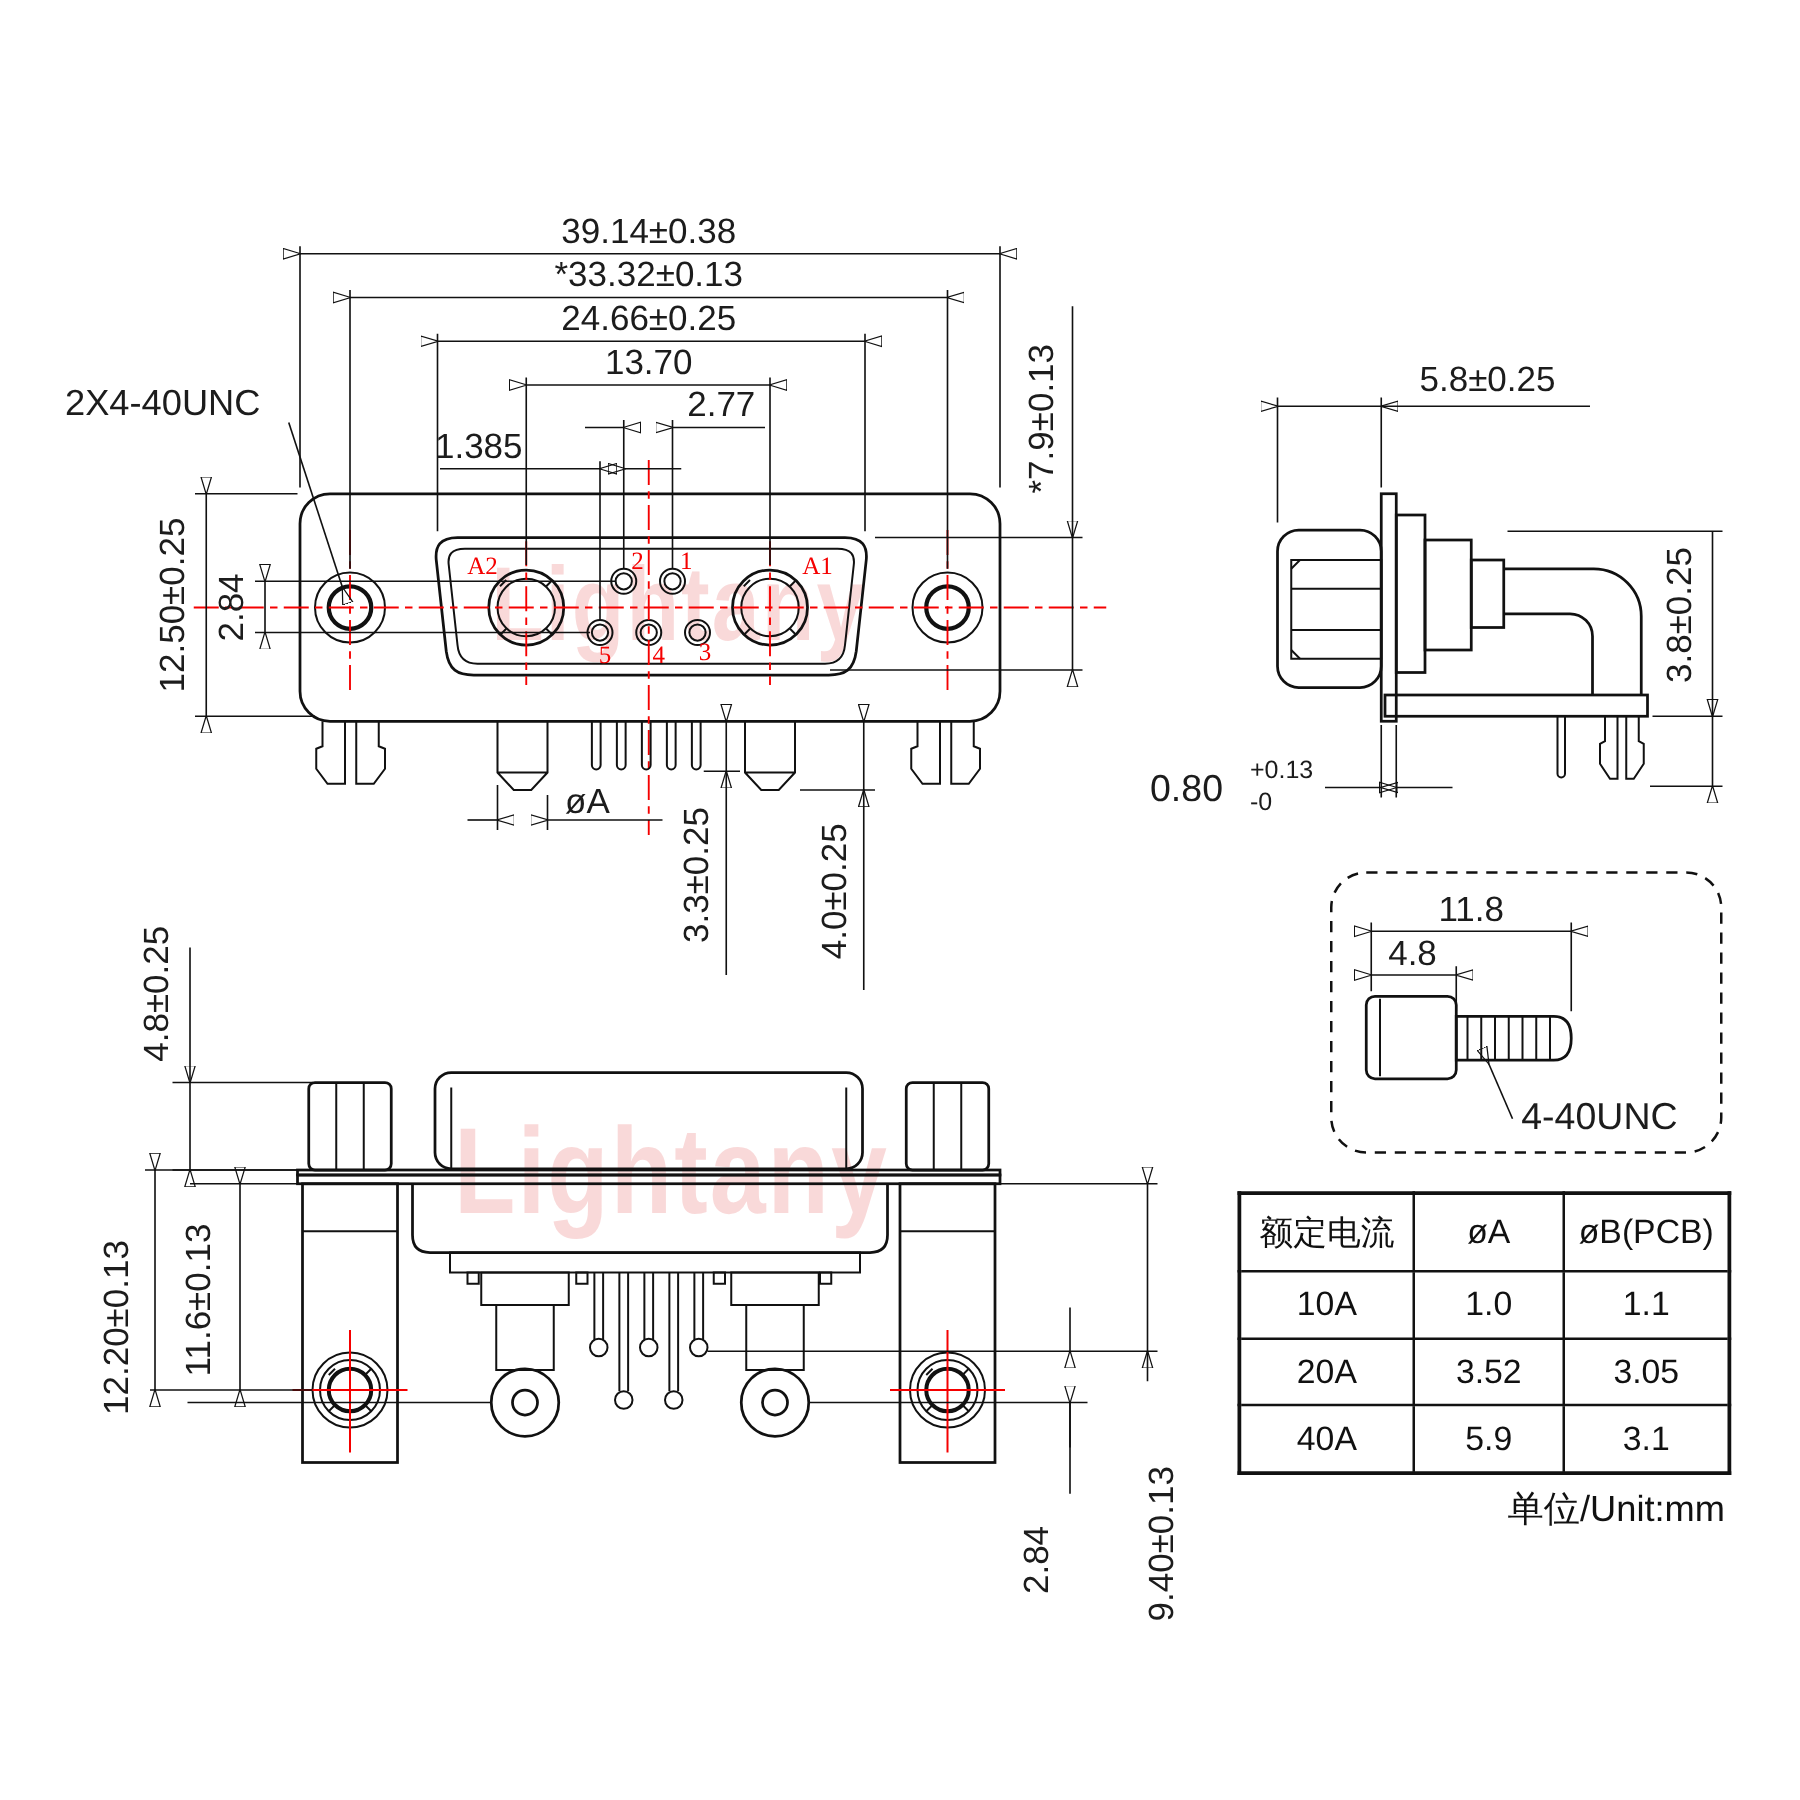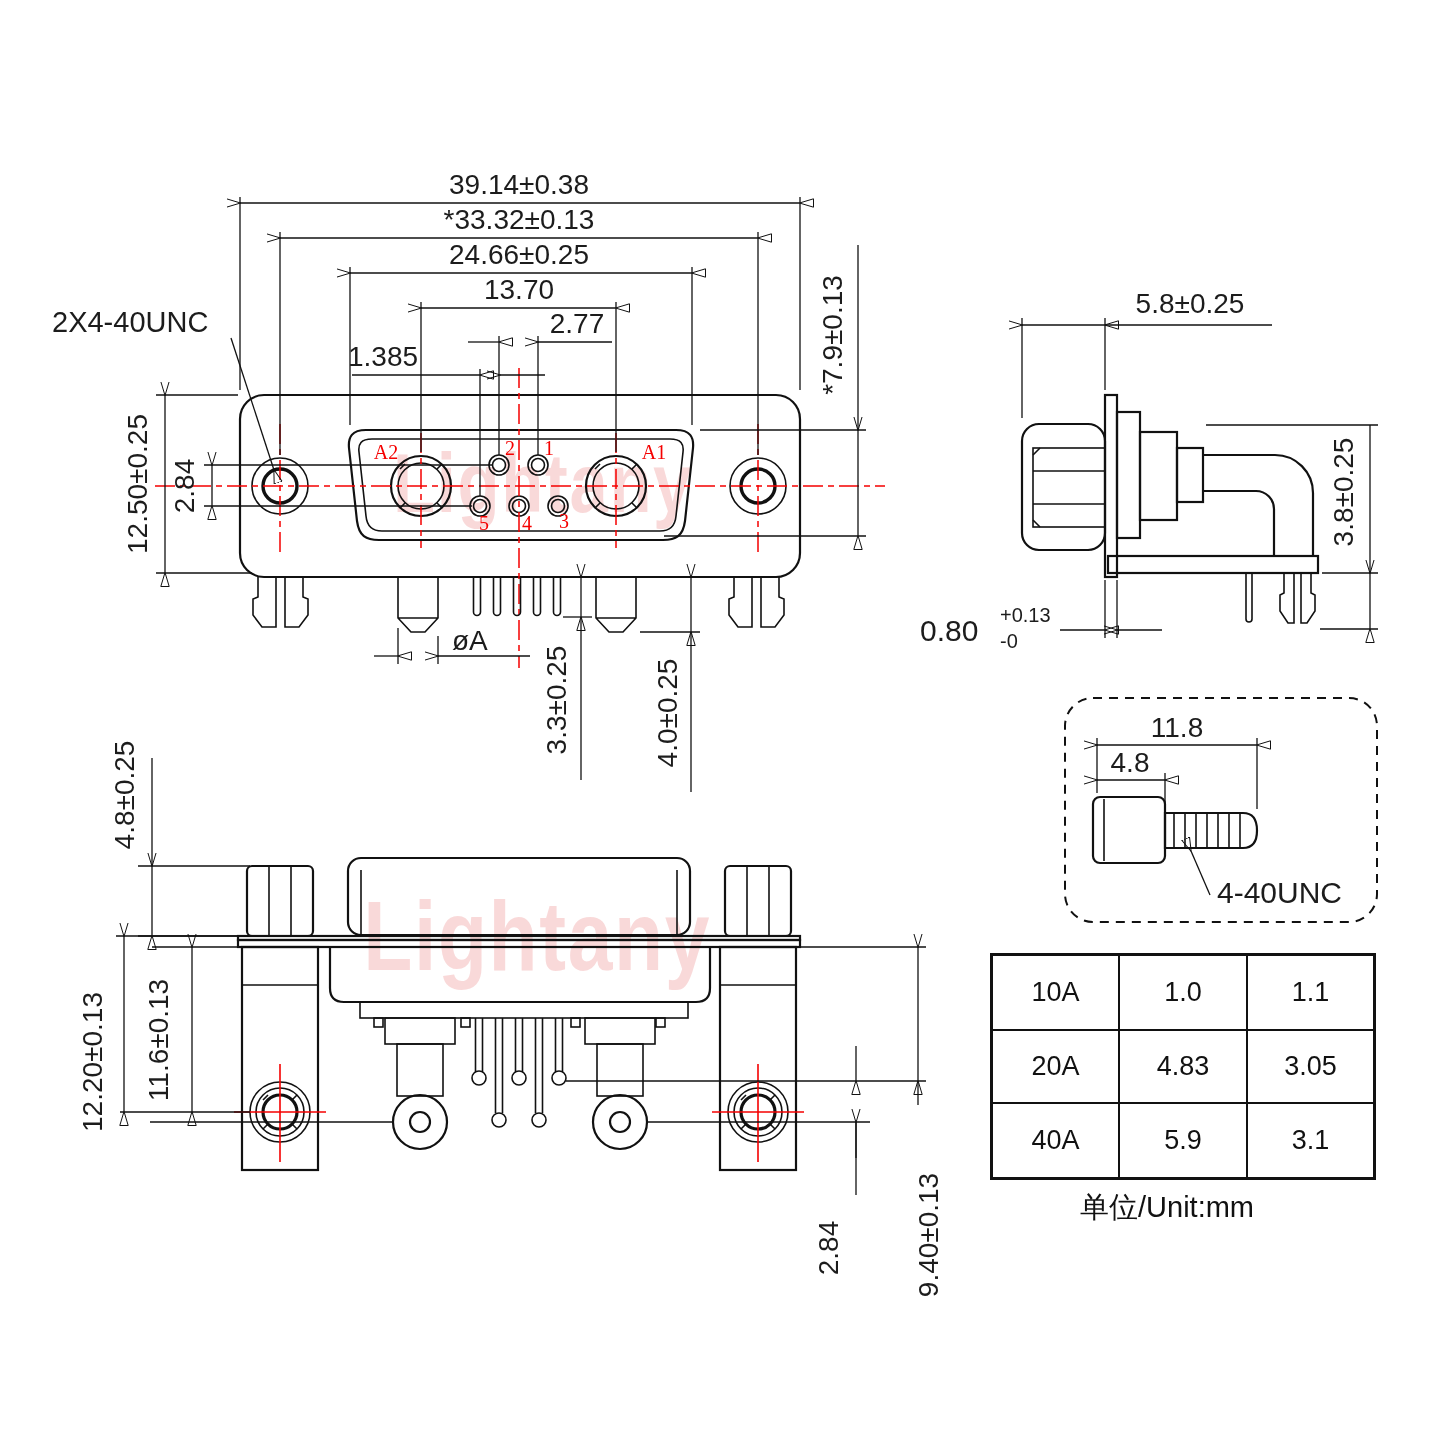--- a/index.html
+++ b/index.html
@@ -18,21 +18,21 @@
   .dts{font-size:20px;}
   .pin{fill:#f50000;font-family:"Liberation Serif", serif;font-size:20px;}
   .wm{position:absolute;color:rgba(236,130,130,0.30);font-weight:bold;
       font-size:92px;letter-spacing:2px;transform:scaleX(.82);transform-origin:center;
       white-space:nowrap;pointer-events:none;}
   .spec{position:absolute;left:990px;top:953px;border-collapse:collapse;
         table-layout:fixed;width:386px;height:227px;}
   .spec td{border:2px solid #111;text-align:center;vertical-align:middle;
            font-size:27px;color:#111;padding:0;}
   .spec{border:3px solid #111;}
-  .unit{position:absolute;left:1080px;top:1188px;width:300px;text-align:left;
+  .unit{position:absolute;left:1080px;top:1188px;width:300px;text-align:right;
         font-size:29px;color:#111;}
 </style>
 </head>
 <body>
 
 <div id="canvas">
 
   <div class="wm" style="left:360px;top:435px;font-size:84px;">Lightany</div>
   <div class="wm" style="left:325px;top:880px;font-size:98px;">Lightany</div>
 
@@ -381,27 +381,32 @@
         <text class="dt" x="1130" y="772" text-anchor="middle">4.8</text>
         <line class="dim" x1="1210" y1="895" x2="1191" y2="851" marker-end="url(#arr)"></line>
         <text class="dt" x="1217" y="903" style="font-size:30px">4-40UNC</text>
       </g>
     </g>
   </svg>
 
   <table class="spec">
     <tbody>
       <tr>
+        <td style="width:137px">额定电流</td>
+        <td style="width:118px">øA</td>
+        <td style="width:130px">øB(PCB)</td>
+      </tr>
+      <tr>
         <td>10A</td>
         <td>1.0</td>
         <td>1.1</td>
       </tr>
       <tr>
         <td>20A</td>
-        <td>4.83</td>
+        <td>3.52</td>
         <td>3.05</td>
       </tr>
       <tr>
         <td>40A</td>
         <td>5.9</td>
         <td>3.1</td>
       </tr>
     </tbody>
   </table>
   <div class="unit">单位/Unit:mm</div>

